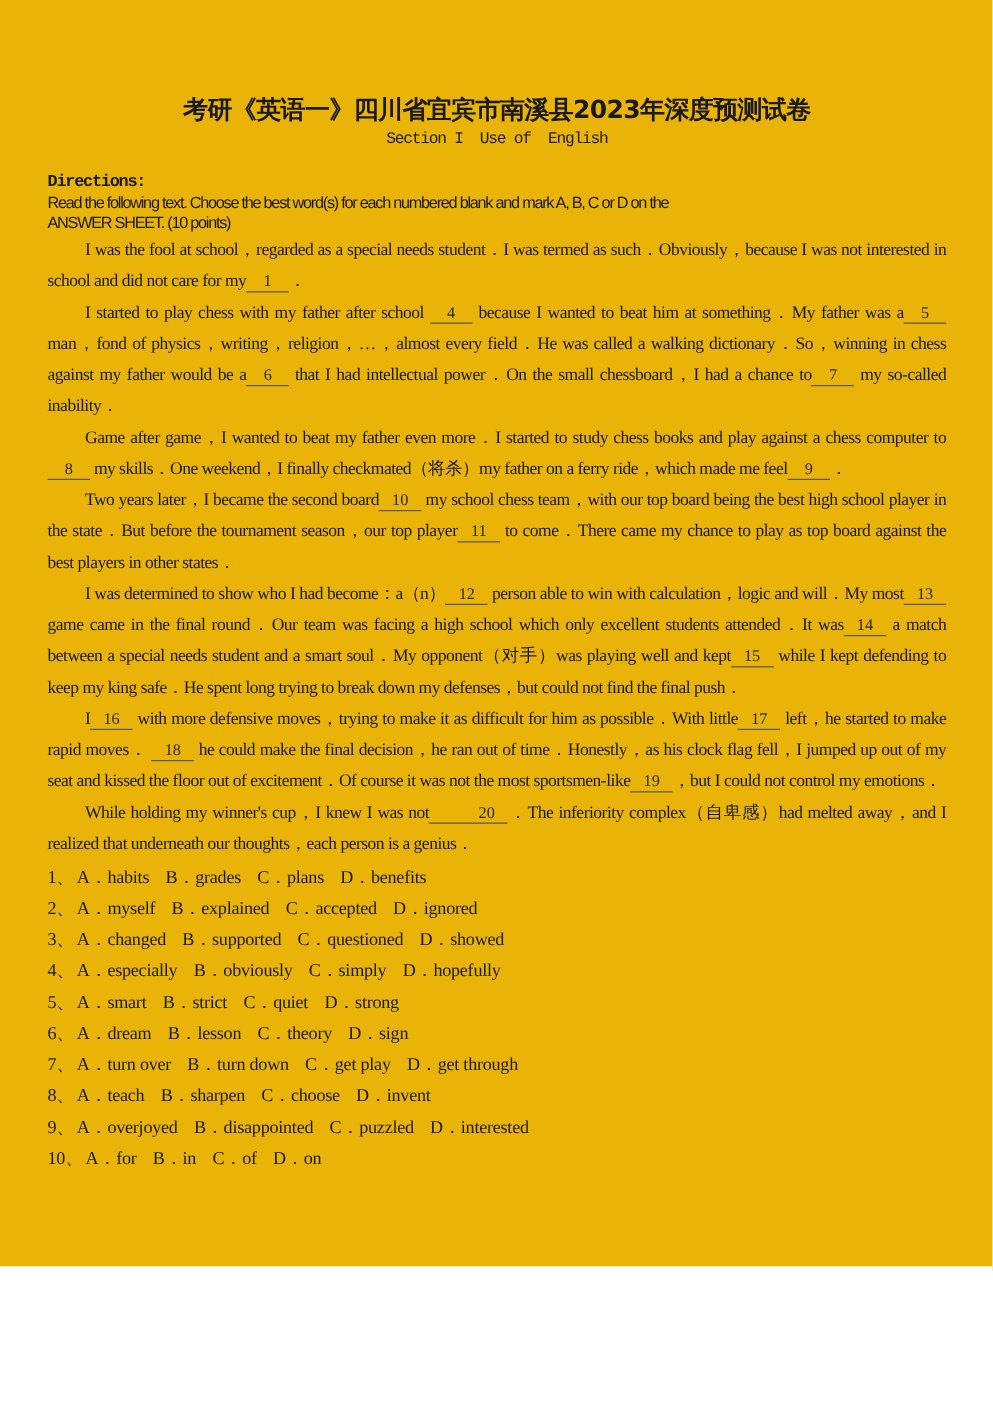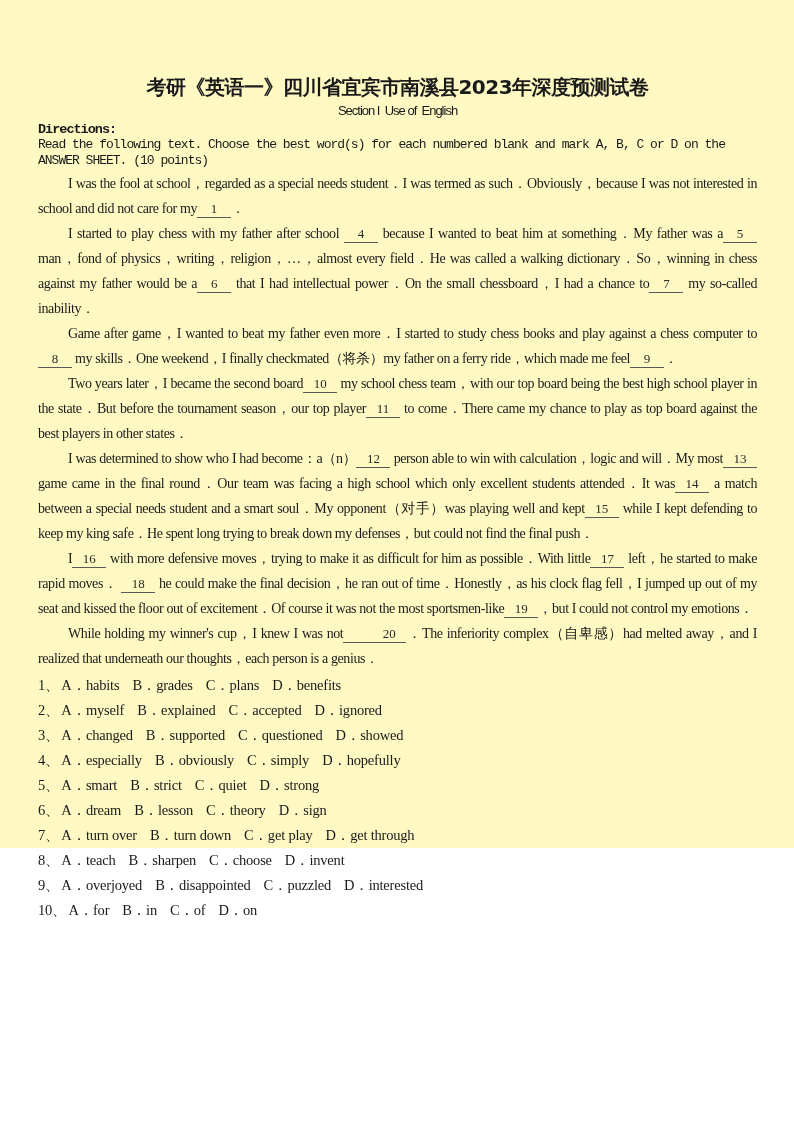--- a/index.html
+++ b/index.html
@@ -6,53 +6,53 @@
     margin: 0;
     padding: 0;
     background: #ffffff;
     width: 794px;
     height: 1123px;
     overflow: hidden;
   }
   .page {
     box-sizing: border-box;
     width: 794px;
-    height: 848px;
+    height: 1013px;
     padding: 74px 37px 0 38px;
     color: #1a1a1a;
-    background: #fef9c3;
+    background: #eab308;
   }
   .title {
     margin: 0 0 2px 0;
     text-align: center;
     font-family: "DejaVu Sans", "Liberation Sans", sans-serif;
     font-weight: bold;
     font-size: 20px;
     line-height: 26px;
     letter-spacing: -0.5px;
   }
   .section-heading {
     text-align: center;
-    font-family: Liberation Sans, sans-serif;
+    font-family: Liberation Mono, monospace;
     font-size: 13px;
     line-height: 17px;
     letter-spacing: -1px;
     white-space: pre;
-    margin-bottom: 3px;
+    margin-bottom: 20px;
   }
   .directions-label {
     font-family: "Liberation Mono", "DejaVu Sans Mono", monospace;
     font-weight: bold;
     font-size: 13.5px;
     line-height: 15px;
     letter-spacing: -1px;
     white-space: pre;
   }
   .directions-line {
-    font-family: Liberation Mono, monospace;
+    font-family: Liberation Sans, sans-serif;
     font-size: 13px;
     line-height: 15.5px;
     letter-spacing: -1px;
     white-space: pre;
   }
   .passage {
     margin-top: 3px;
   }
   .passage p {
     margin: 0;

